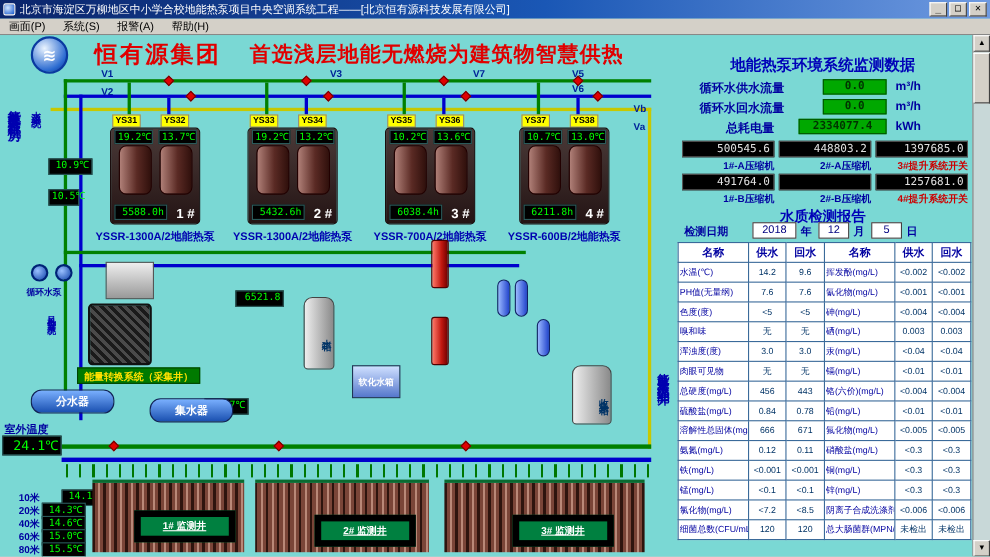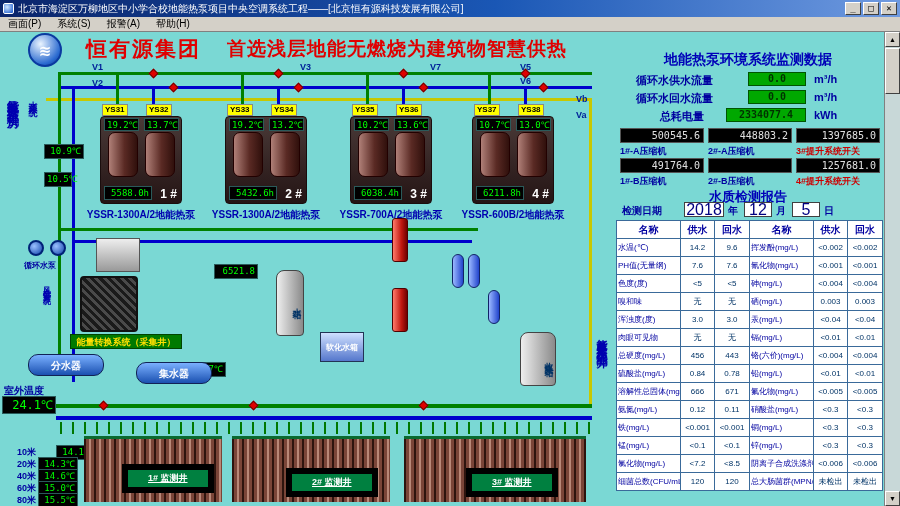--- a/index.html
+++ b/index.html
@@ -87,24 +87,24 @@
     padding:2px 20px; border:6px solid #000000; white-space:nowrap;text-decoration:underline; }
 
   
   .p-title { position:absolute; left:614px; width:268px; text-align:center; color:#0000b8; font-weight:bold; font-size:14px; }
   .m-label { position:absolute; color:#0000a0; font-weight:bold; font-size:11px; white-space:nowrap; }
   .mbox { position:absolute; height:14px; background:#00a800; border:1px solid #005500; color:#003300;
     font-weight:bold; font-size:10px; text-align:center; line-height:12px; font-family:"DejaVu Sans Mono",monospace; }
   .m-unit { position:absolute; color:#0000a0; font-weight:bold; font-size:11px; }
   .cbox { position:absolute; width:84px; height:15px; background:#000; border:1px solid #555; color:#e0e0e0;
     font-family:"DejaVu Sans Mono",monospace; font-size:10px; text-align:right; line-height:13px; padding-right:3px; }
-  .clabel { position:absolute; width:84px; text-align:left; color:#0000a0; font-size:9px; font-weight:bold; white-space:nowrap; }
+  .clabel { position:absolute; width:84px; text-align:right; color:#0000a0; font-size:9px; font-weight:bold; white-space:nowrap; }
   .clabel.red { color:#cc0000; }
   .dbox { position:absolute; height:15px; background:#fff; border:1px solid #404040; color:#000080;
-    font-size:16px; text-align:center; line-height:13px; }
+    font-size:10px; text-align:center; line-height:13px; }
 
   .wq { position:absolute; left:616px; top:188px; border-collapse:collapse; background:#fff; table-layout:fixed; width:266px; }
   .wq th, .wq td { border:1px solid #3a6a9a; overflow:hidden; white-space:nowrap; height:18px; padding:0 1px; }
   .wq th { color:#0000a0; font-weight:bold; font-size:10px; background:#fff; }
   .wq td.pname { color:#0000a0; font-size:8px; }
   .wq td.pval { color:#003366; font-size:8px; text-align:center; }
 </style>
 </head>
 <body>
 

